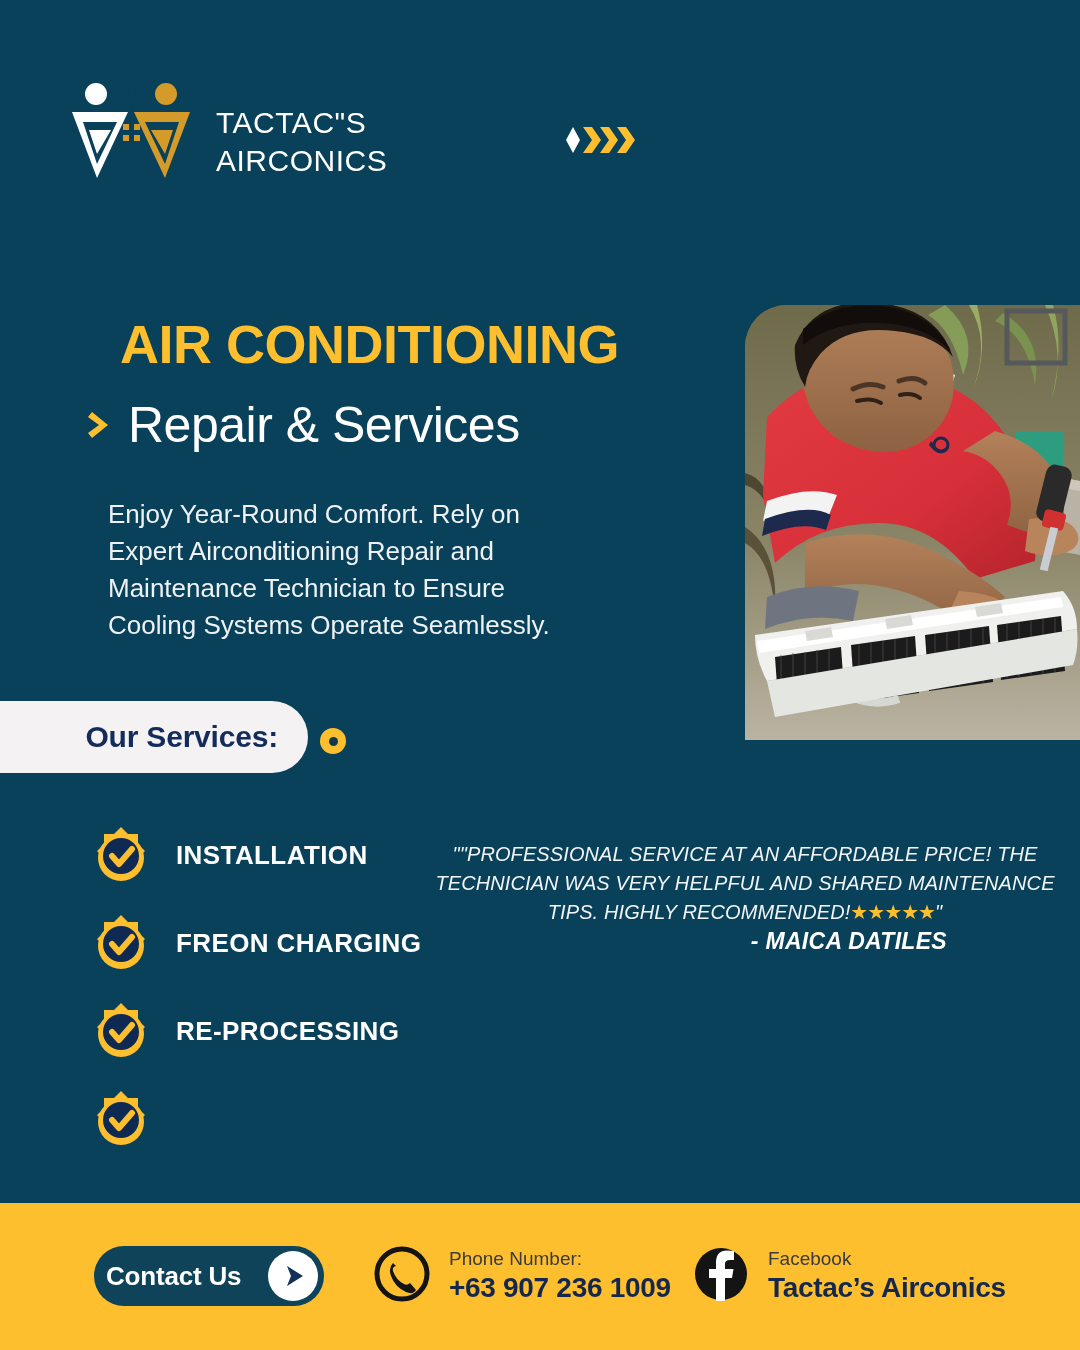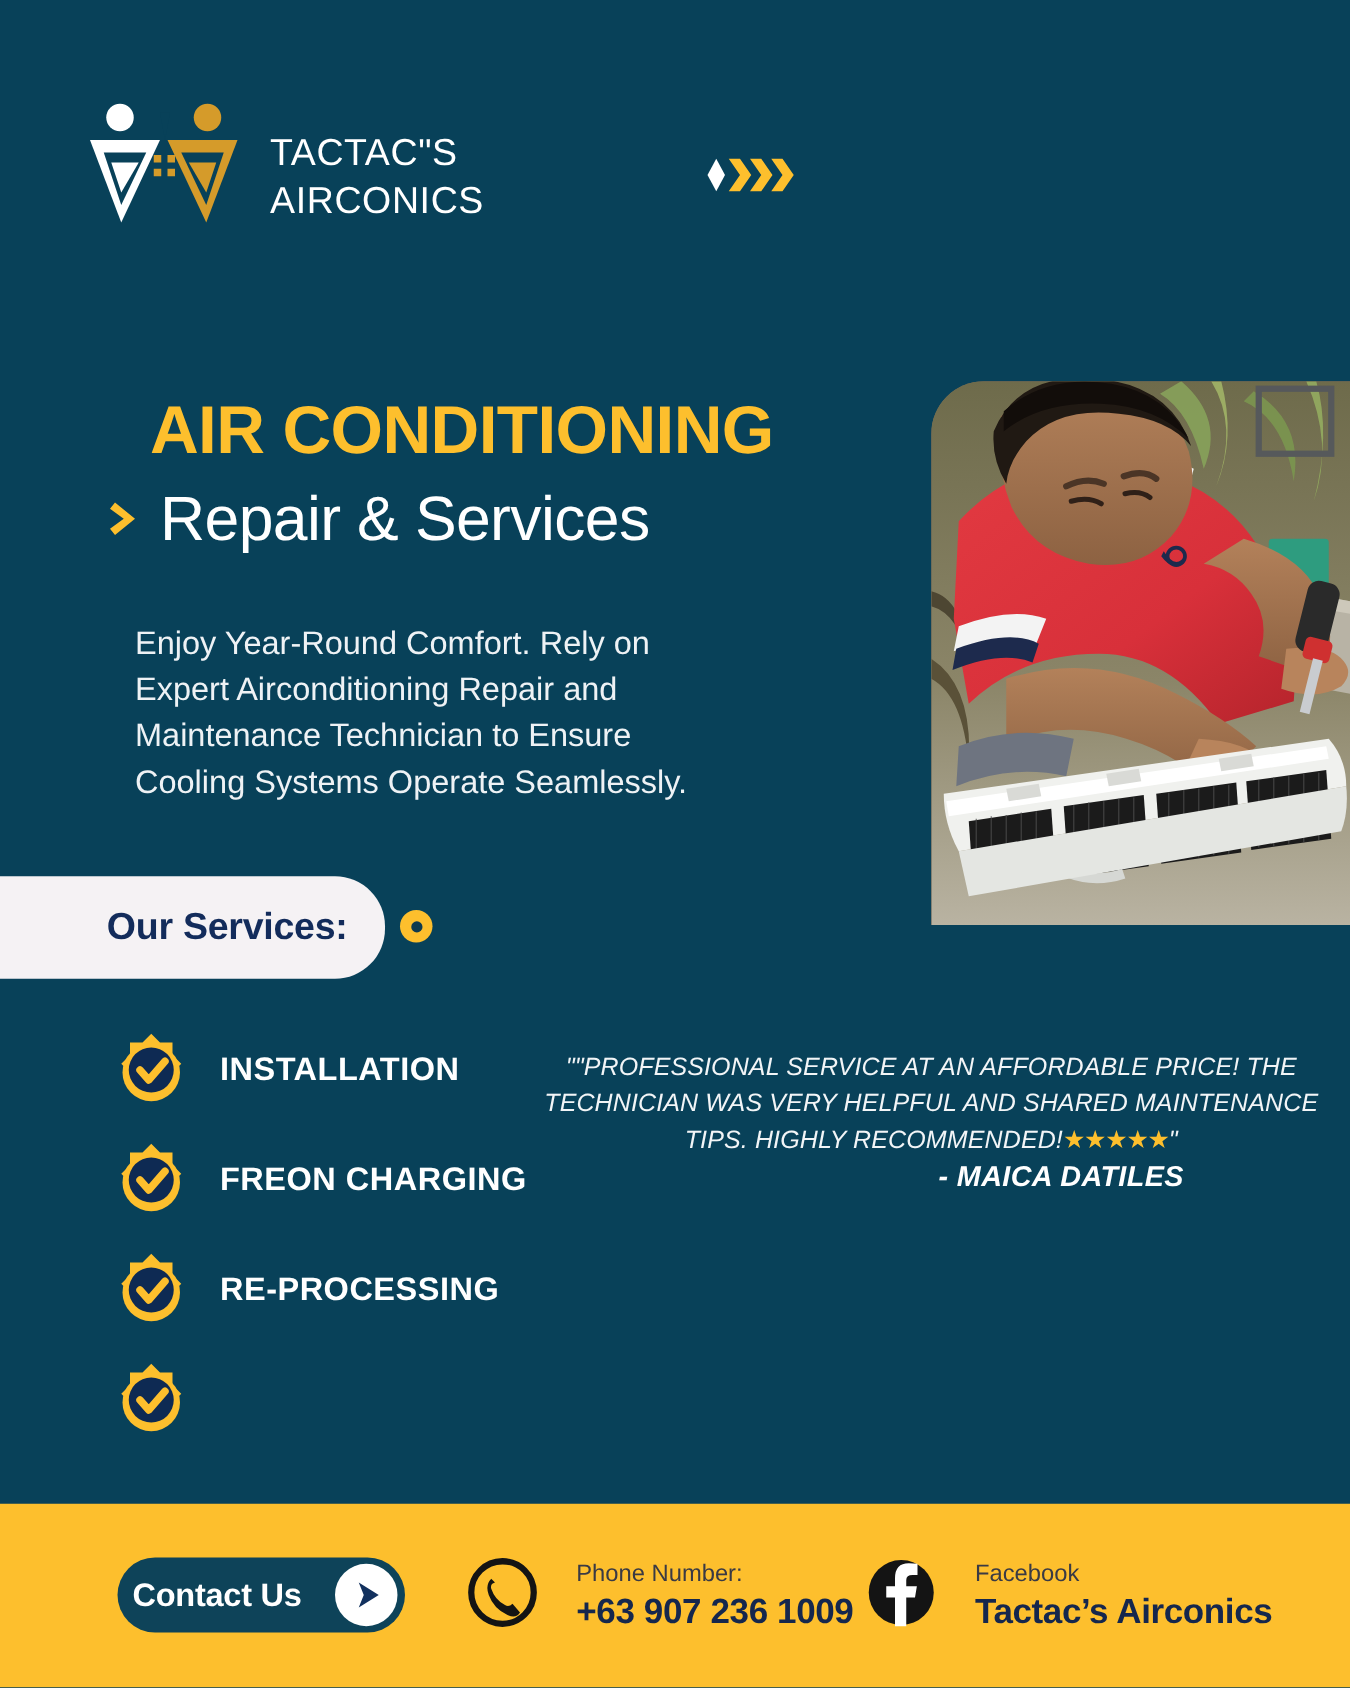--- a/index.html
+++ b/index.html
@@ -36,37 +36,37 @@
     background:#7d6a55;
   }
   .hero-photo svg { display:block; }
 
   .headline {
     position:absolute; left:120px; top:314px;
     color:#FDBF2D; font-size:54px; font-weight:bold;
     letter-spacing:-0.5px; line-height:60px;
   }
   .subhead-row {
-    position:absolute; left:88px; top:386px;
+    position:absolute; left:88px; top:396px;
     display:flex; align-items:center; gap:14px;
   }
   .subhead-chevron { width:26px; height:34px; flex:0 0 auto; }
   .subhead {
     color:#ffffff; font-size:50px; font-weight:400; line-height:58px;
     letter-spacing:-0.5px;
   }
   .hero-body {
     position:absolute; left:108px; top:496px; width:460px;
     color:#eef2f5; font-size:26px; line-height:37px; font-weight:400;
   }
 
   
   .services-pill {
     position:absolute; left:0; top:701px;
-    width:308px; height:82px;
+    width:308px; height:72px;
     background:#F5F2F4;
     border-top-right-radius:40px; border-bottom-right-radius:40px;
     display:flex; align-items:center; justify-content:flex-end;
     padding-right:30px;
   }
   .services-pill span {
     color:#132C5B; font-size:30px; font-weight:bold; letter-spacing:-0.2px;
   }
   .services-dot {
     position:absolute; left:320px; top:728px;
@@ -119,21 +119,21 @@
     color:#ffffff; font-size:26px; font-weight:bold;
     margin-left:12px; letter-spacing:-0.2px;
   }
   .contact-btn .play-circle {
     position:absolute; right:6px; top:5px;
     width:50px; height:50px; border-radius:50%;
     background:#ffffff;
     display:flex; align-items:center; justify-content:center;
   }
 
-  .info-block { position:absolute; display:flex; align-items:center;gap:12px; }
+  .info-block { position:absolute; display:flex; align-items:center; }
   .info-icon { flex:0 0 auto; }
   .info-text { margin-left:18px; }
   .info-label { color:#3a3a44; font-size:19px; line-height:24px; font-weight:400; }
   .info-value { color:#15274D; font-size:28px; font-weight:bold; line-height:34px; letter-spacing:-0.3px; }
 
   .phone-block { left:373px; top:1245px; }
   .fb-block    { left:692px; top:1245px; }
 </style>
 </head>
 <body>

